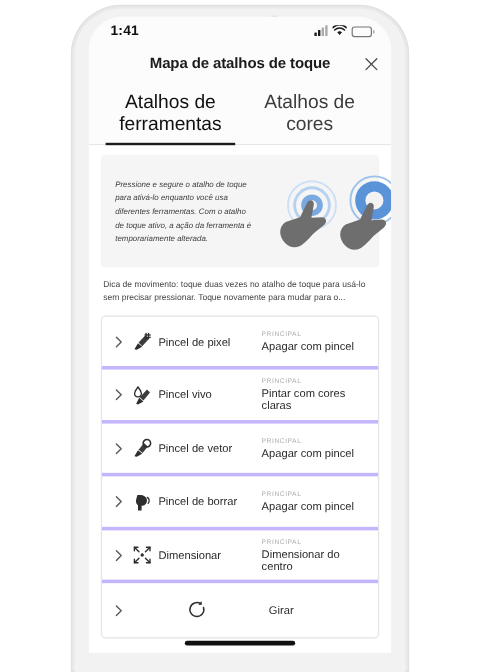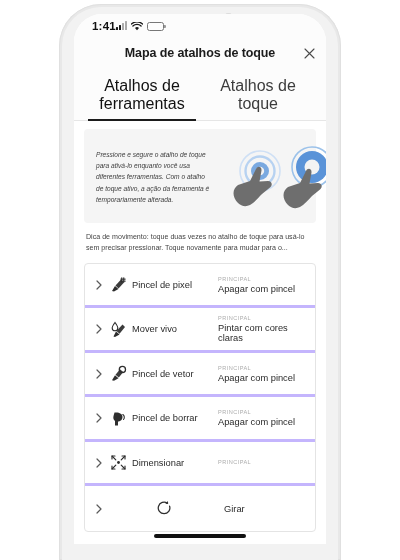--- a/index.html
+++ b/index.html
@@ -49,21 +49,21 @@
     background: #ffffff;
     border-radius: 28px 28px 0 0;
     overflow: hidden;
   }
 
   
   #status-bar {
     height: 24px;
     display: flex;
     align-items: center;
-    justify-content: flex-start;
+    justify-content: space-between;
     padding: 0 16px 0 18px;
     background: #fcfcfc;
   }
   #status-time {
     font-size: 11.5px;
     font-weight: bold;
     color: #111;
     letter-spacing: .2px;
   }
   #status-icons { display: flex; align-items: center; gap: 4px; }
@@ -273,21 +273,21 @@
     <div id="modal-title">Mapa de atalhos de toque</div>
     <div id="close-button">
       <svg width="11" height="11" viewBox="0 0 11 11">
         <path d="M1 1 L10 10 M10 1 L1 10" stroke="currentColor" stroke-width="1.1" stroke-linecap="round"></path>
       </svg>
     </div>
   </div>
 
   <div id="tabs">
     <div class="tab active">Atalhos de ferramentas</div>
-    <div class="tab">Atalhos de toque</div>
+    <div class="tab">Atalhos de cores</div>
   </div>
 
   <div id="content">
 
     <div id="info-card">
       <div id="info-text">Pressione e segure o atalho de toque para ativá-lo enquanto você usa diferentes ferramentas. Com o atalho de toque ativo, a ação da ferramenta é temporariamente alterada.</div>
       <div id="info-illustration">
         <svg width="118" height="72" viewBox="0 0 118 72">
 
           <circle cx="40" cy="30" r="20" fill="none" stroke="#cfe0f5" stroke-width="1.6"></circle>
@@ -339,21 +339,21 @@
               <path d="M1 1 L5 5 L1 9" stroke="currentColor" stroke-width="1.2" fill="none" stroke-linecap="round" stroke-linejoin="round"></path>
             </svg>
         </div>
         <div class="row-icon">
           <svg width="17" height="17" viewBox="0 0 17 17">
             <path d="M5 1.5 C5 1.5 2.2 5.3 2.2 6.9 A2.8 2.8 0 0 0 7.8 6.9 C7.8 5.3 5 1.5 5 1.5 Z" fill="none" stroke="#2e2e2e" stroke-width="1.1"></path>
             <path d="M3.5 15.5 L6 10.5 L9.5 13.5 L5 16 Z" fill="#2e2e2e"></path>
             <path d="M6.5 10 L12.5 3.5 L15 6 L9.5 12.8 Z" fill="#3c3c3c"></path>
           </svg>
         </div>
-        <div class="row-name">Mover vivo</div>
+        <div class="row-name">Pincel vivo</div>
         <div class="row-detail">
           <div class="row-kicker">PRINCIPAL</div>
           <div class="row-action">Pintar com cores claras</div>
         </div>
       </div>
 
       <div class="shortcut-row">
         <div class="row-chevron">
           <svg width="6" height="10" viewBox="0 0 6 10">
               <path d="M1 1 L5 5 L1 9" stroke="currentColor" stroke-width="1.2" fill="none" stroke-linecap="round" stroke-linejoin="round"></path>
@@ -405,20 +405,21 @@
             <path d="M5.8 5.8 L2 2 M11.2 5.8 L15 2 M5.8 11.2 L2 15 M11.2 11.2 L15 15" stroke="#2e2e2e" stroke-width="1.15" stroke-linecap="round"></path>
             <path d="M2 2 L2 5 M2 2 L5 2" stroke="#2e2e2e" stroke-width="1.15" stroke-linecap="round" fill="none"></path>
             <path d="M15 2 L12 2 M15 2 L15 5" stroke="#2e2e2e" stroke-width="1.15" stroke-linecap="round" fill="none"></path>
             <path d="M2 15 L2 12 M2 15 L5 15" stroke="#2e2e2e" stroke-width="1.15" stroke-linecap="round" fill="none"></path>
             <path d="M15 15 L12 15 M15 15 L15 12" stroke="#2e2e2e" stroke-width="1.15" stroke-linecap="round" fill="none"></path>
           </svg>
         </div>
         <div class="row-name">Dimensionar</div>
         <div class="row-detail">
           <div class="row-kicker">PRINCIPAL</div>
+          <div class="row-action">Dimensionar do centro</div>
         </div>
       </div>
 
       <div class="shortcut-row">
         <div class="row-chevron">
           <svg width="6" height="10" viewBox="0 0 6 10">
               <path d="M1 1 L5 5 L1 9" stroke="currentColor" stroke-width="1.2" fill="none" stroke-linecap="round" stroke-linejoin="round"></path>
             </svg>
         </div>
         <div class="row-icon">

